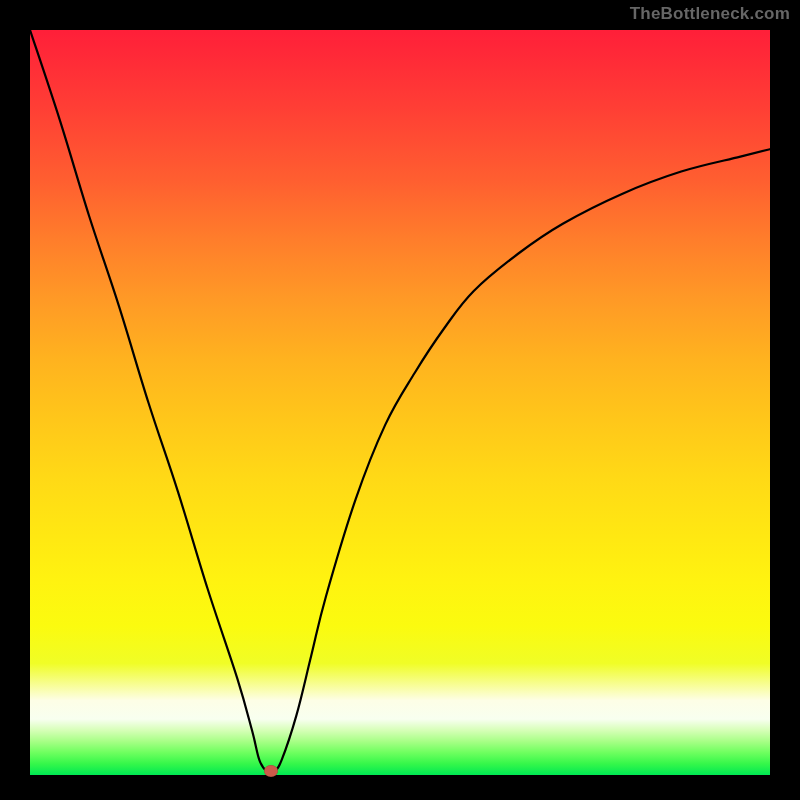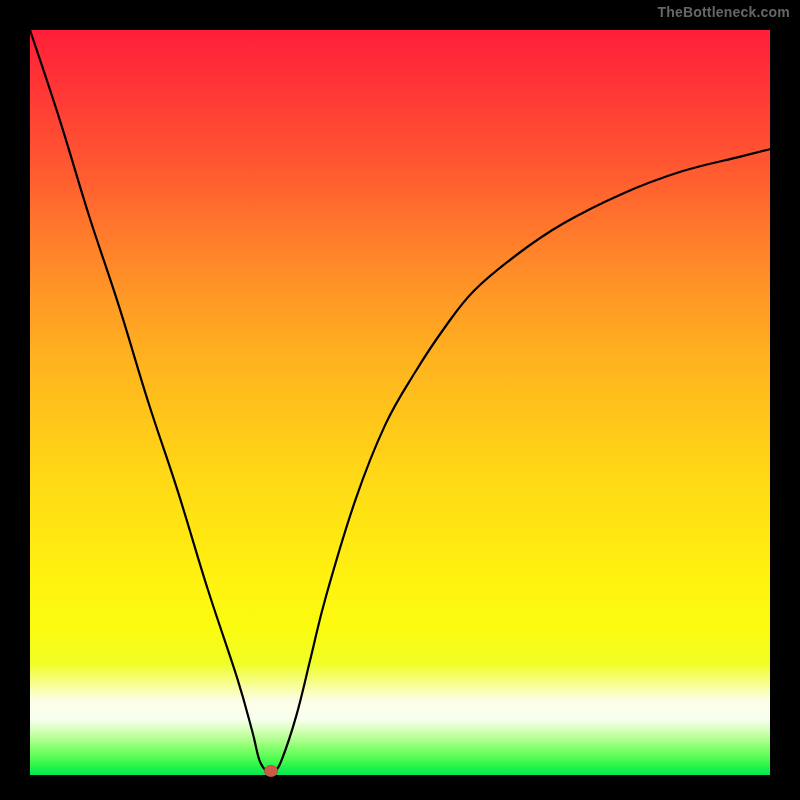--- a/index.html
+++ b/index.html
@@ -15,21 +15,21 @@
     position: relative;
     width: 800px;
     height: 800px;
     background: #000;
   }
   .watermark {
     position: absolute;
     top: 4px;
     right: 10px;
     color: #666;
-    font-size: 14px;
+    font-size: 17px;
     font-weight: 600;
     letter-spacing: 0.2px;
     z-index: 5;
     user-select: none;
   }
   .plot {
     position: absolute;
     left: 30px;
     top: 30px;
     width: 740px;

